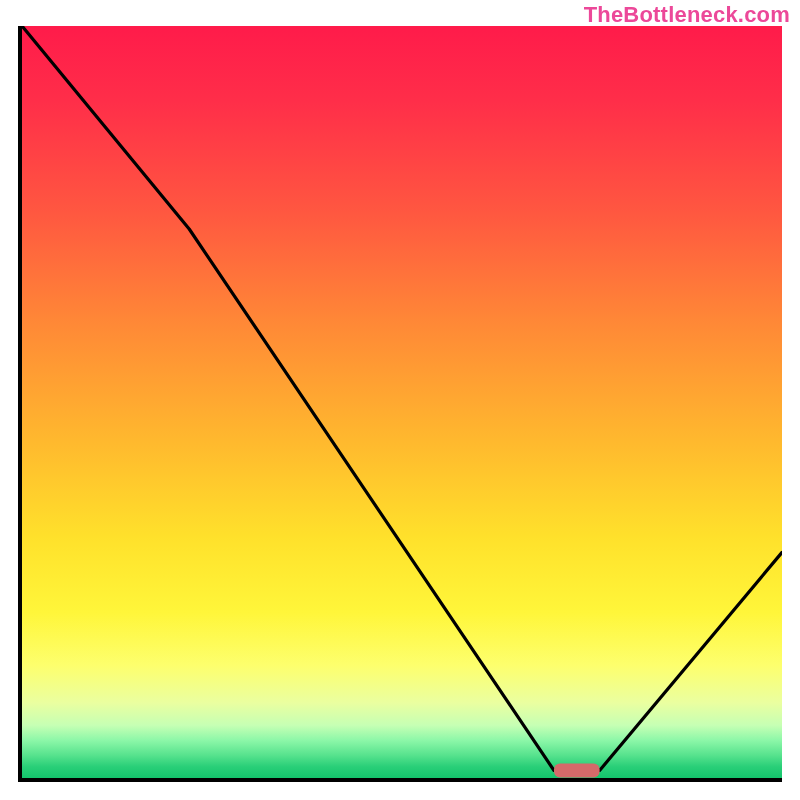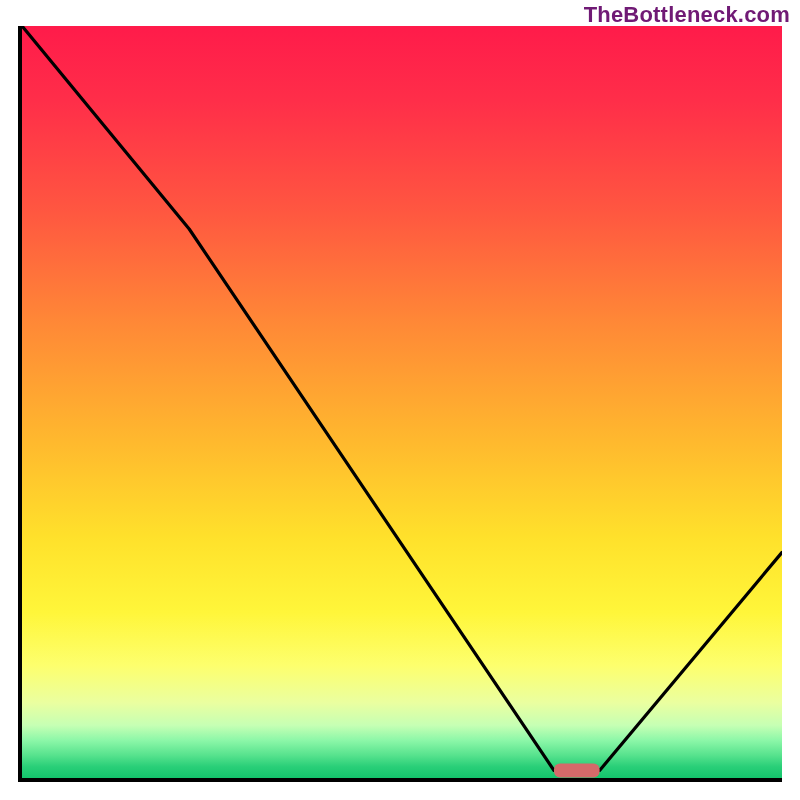--- a/index.html
+++ b/index.html
@@ -15,21 +15,21 @@
     position: relative;
     width: 800px;
     height: 800px;
   }
   .watermark {
     position: absolute;
     top: 2px;
     right: 10px;
     font-size: 22px;
     font-weight: 600;
-    color: #701a75;
+    color: #ec4899;
     letter-spacing: 0.2px;
     z-index: 10;
   }
   .plot {
     position: absolute;
     left: 18px;
     top: 26px;
     width: 764px;
     height: 756px;
     box-sizing: border-box;

